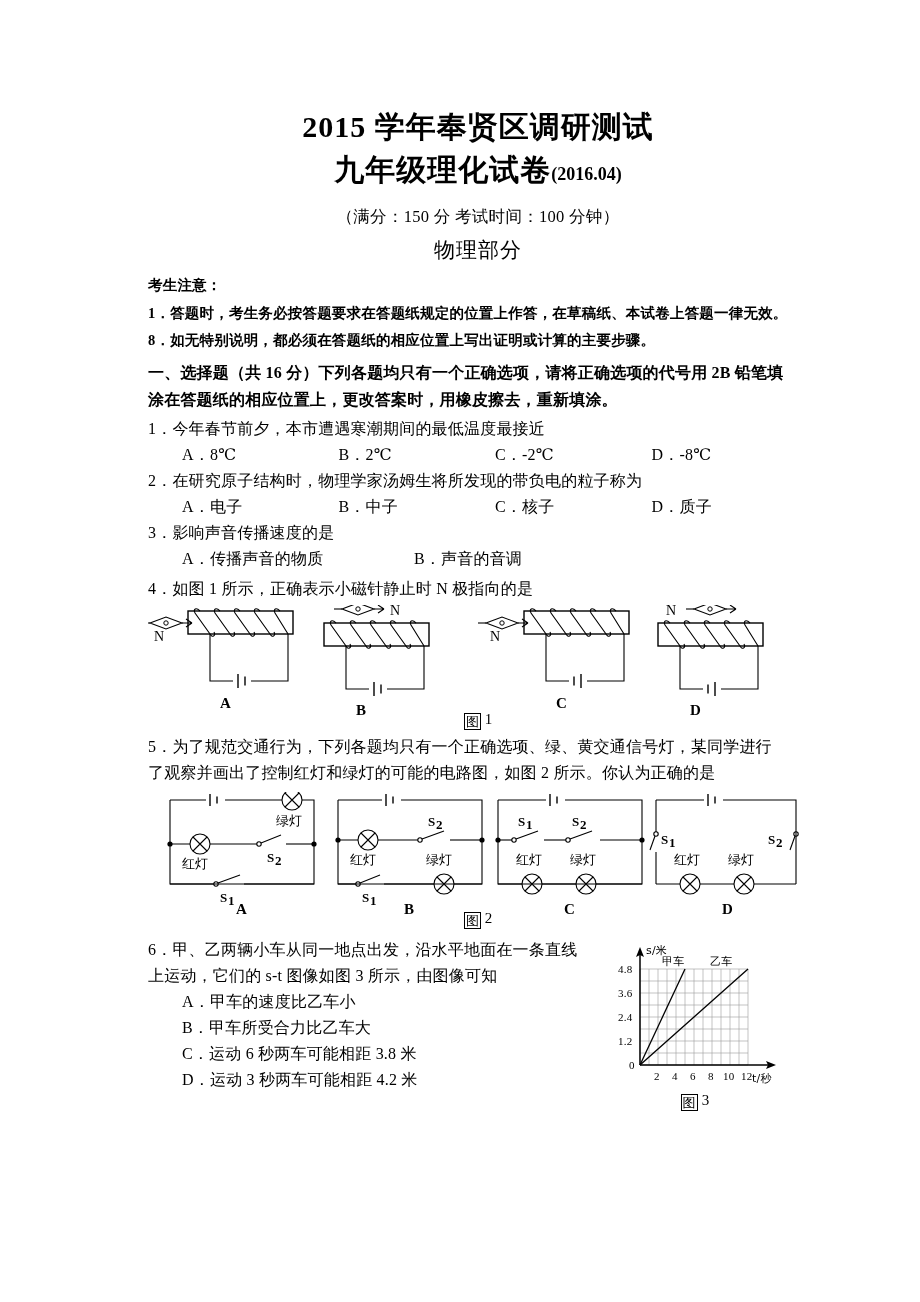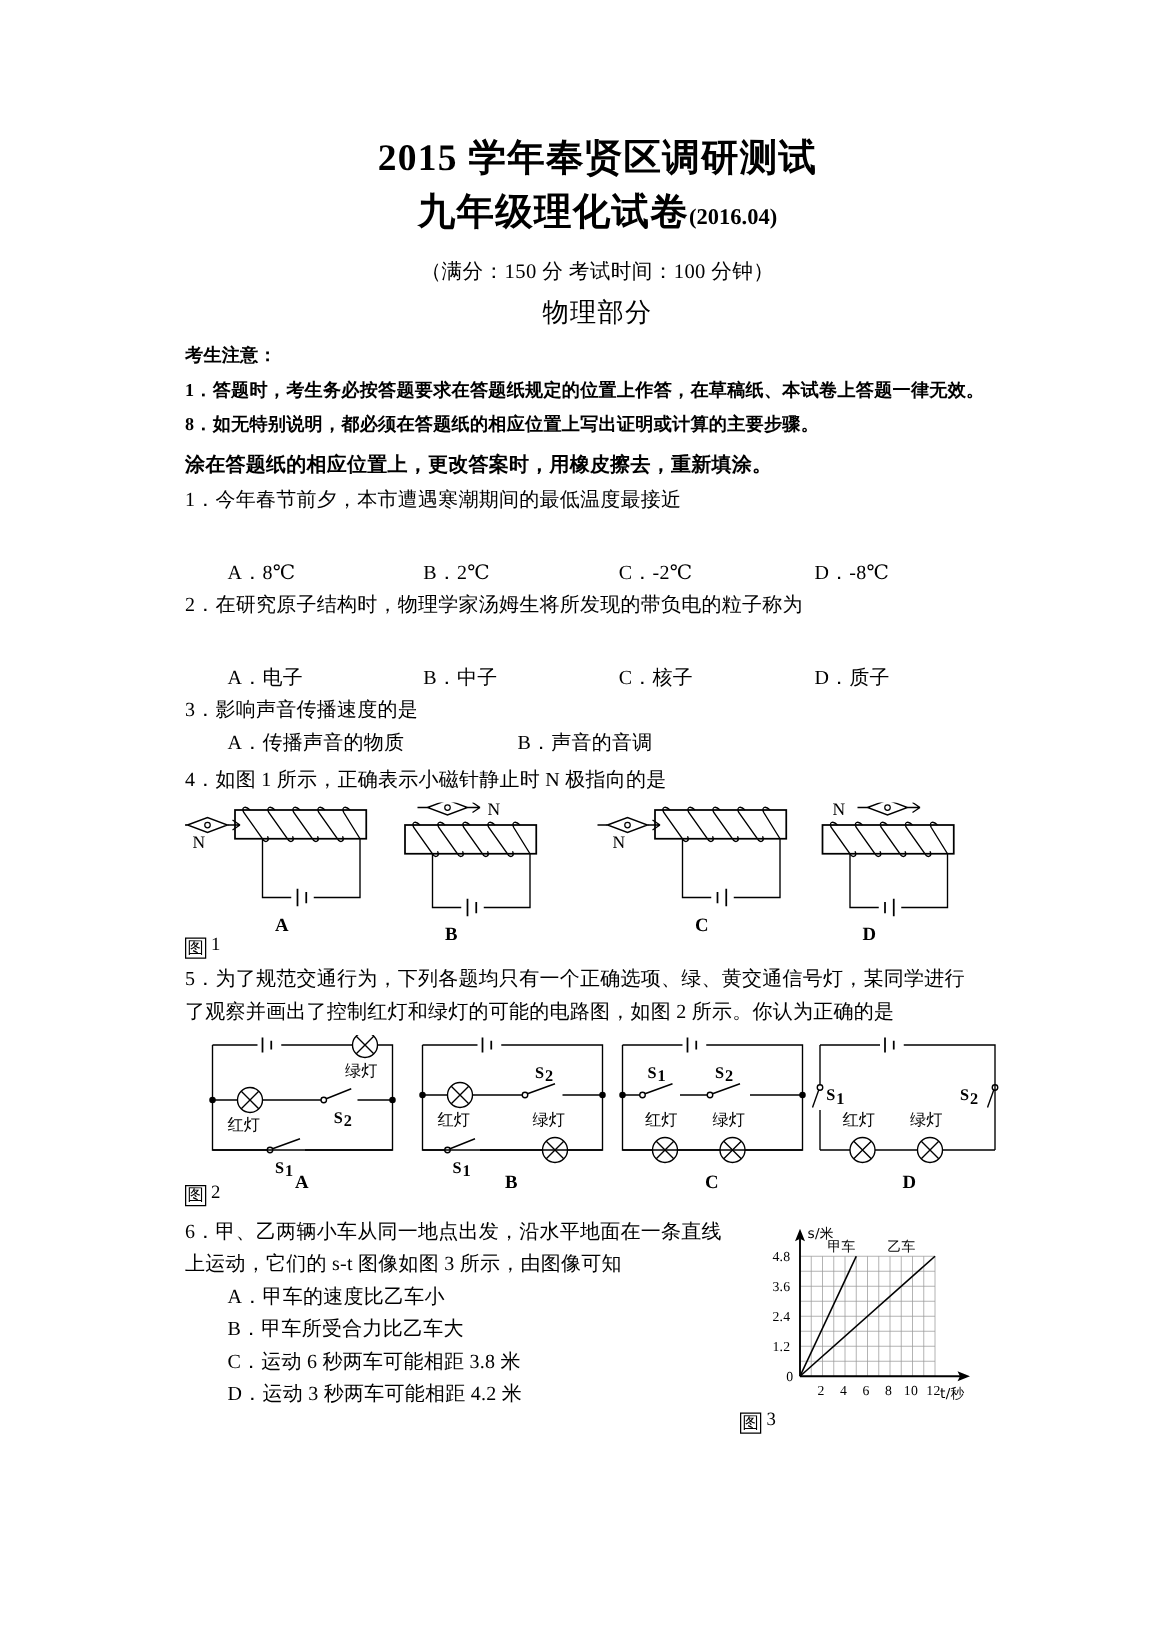--- a/index.html
+++ b/index.html
@@ -91,28 +91,29 @@
     line-height: 1.62;
     letter-spacing: 0.2px;
   }
   .q-stem { white-space: nowrap; }
   .opt-row {
     display: flex;
     font-size: 16px;
     line-height: 1.62;
     padding-left: 34px;
   }
-  .opt-row.cols4 > div { width: 164px; margin-top: 32px; }
+  .opt-row.cols4 > div { width: 164px; }
   .opt-row.cols2 > div { width: 232px; }
   .opt-row.stacked > div { width: auto; }
 
   
   .fig-block { position: relative; }
   .fig-caption {
     font-size: 15px;
+    text-align: center;
   }
   .boxed-glyph {
     display: inline-block;
     border: 1px solid #000;
     padding: 0 1px;
     font-size: 13px;
     line-height: 15px;
     background: #fff;
     font-family: "DejaVu Sans", sans-serif;
     vertical-align: -2px;
@@ -139,20 +140,21 @@
 
   <div class="title-main">2015 学年奉贤区调研测试</div>
   <div class="title-sub"><span>九年级理化试卷</span><span class="date">(2016.04)</span></div>
   <div class="score-line">（满分：150 分   考试时间：100 分钟）</div>
   <div class="part-title">物理部分</div>
 
   <div class="notes">
     <div class="note">考生注意：</div>
     <div class="note">1．答题时，考生务必按答题要求在答题纸规定的位置上作答，在草稿纸、本试卷上答题一律无效。</div>
     <div class="note">8．如无特别说明，都必须在答题纸的相应位置上写出证明或计算的主要步骤。</div>
+    <div class="section-head">一、选择题（共 16 分）下列各题均只有一个正确选项，请将正确选项的代号用 2B 铅笔填</div>
     <div class="section-head">涂在答题纸的相应位置上，更改答案时，用橡皮擦去，重新填涂。</div>
   </div>
 
   <div class="q">
     <div class="q-stem"><span>1．</span><span>今年春节前夕，本市遭遇寒潮期间的最低温度最接近</span></div>
     <div class="opt-row cols4">
       <div>A．8℃</div>
       <div>B．2℃</div>
       <div>C．-2℃</div>
       <div>D．-8℃</div>

